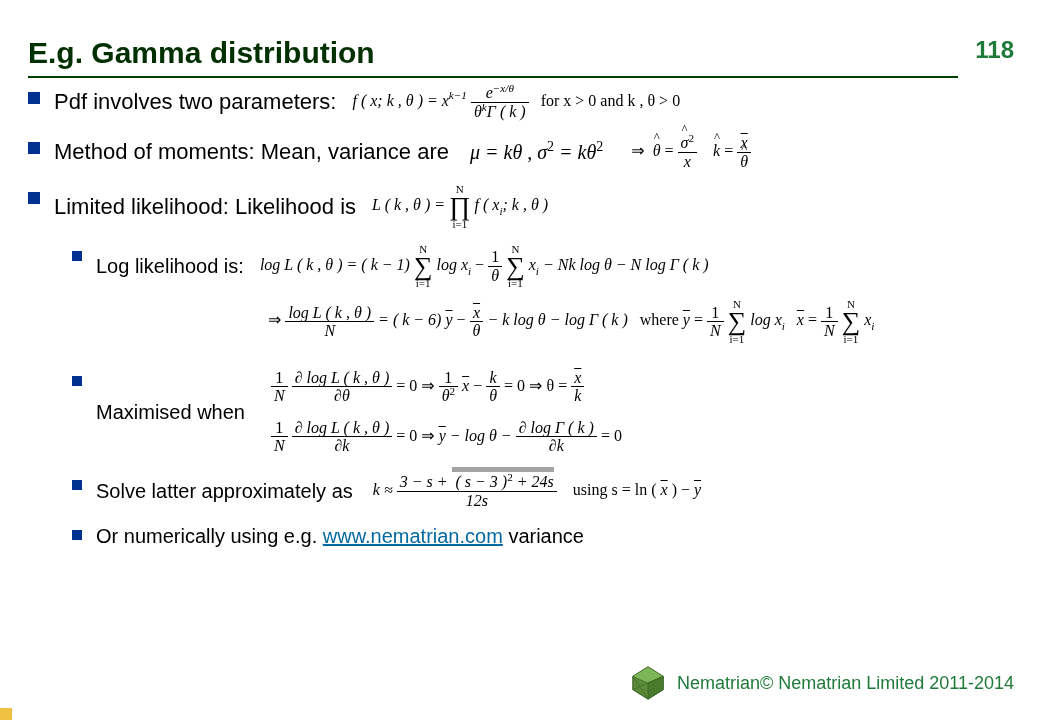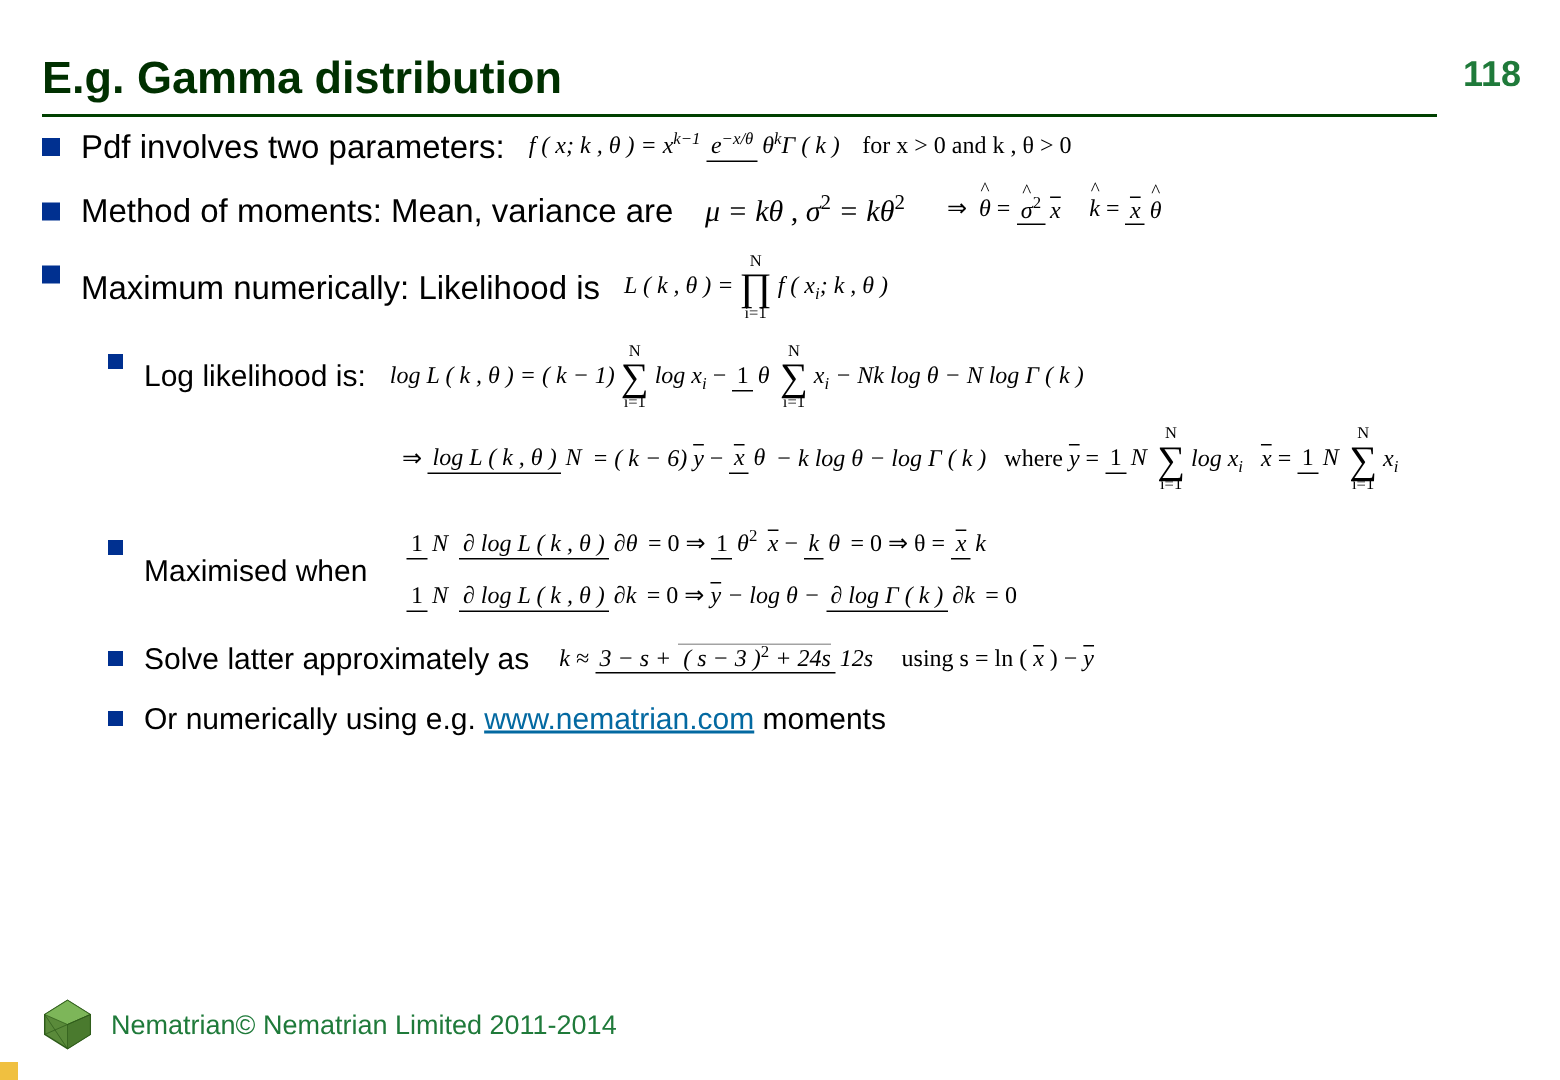--- a/index.html
+++ b/index.html
@@ -82,21 +82,21 @@
     font-family: "Times New Roman", Times, serif;
     font-size: 17px;
     margin-left: 10px;
     white-space: nowrap;
   }
   .formula.sm {
     font-size: 16px;
   }
   .frac {
     display: inline-flex;
-    flex-direction: row;
+    flex-direction: column;
     vertical-align: middle;
     text-align: center;
   }
   .frac > span {
     display: block;
     padding: 0 3px;
     line-height: 1.1;
   }
   .frac .num {
     border-bottom: 1px solid #000;
@@ -141,21 +141,21 @@
     color: #0369a1;
     text-decoration: underline;
   }
   .footer {
     position: absolute;
     left: 26px;
     right: 26px;
     bottom: 18px;
     display: flex;
     align-items: center;
-    justify-content: flex-start;
+    justify-content: flex-end;
     color: #1f7a3a;
     font-size: 18px;
   }
   .footer-left {
     display: flex;
     align-items: center;
     gap: 10px;
   }
   .logo {
     width: 38px;
@@ -226,21 +226,21 @@
             <span class="num"><span class="bar"><i>x</i></span></span>
             <span class="den"><span class="hat"><i>θ</i></span></span>
           </span>
         </span>
       </div>
     </div>
 
     <div class="row">
       <div class="bullet square"></div>
       <div class="text inline-math">
-        <span>Maximum numerically: Likelihood is</span>
+        <span>Limited likelihood: Likelihood is</span>
         <span class="formula sm">
           <i>L ( k , θ ) = </i>
           <span class="bigop">
             <span class="sup">N</span>
             <span class="op">∏</span>
             <span class="sub2">i=1</span>
           </span>
           <i> f ( x</i><sub><i>i</i></sub><i>; k , θ )</i>
         </span>
       </div>
@@ -368,33 +368,33 @@
     </div>
 
     <div class="row sub" style="margin-top:18px">
       <div class="bullet square"></div>
       <div class="text inline-math">
         <span>Solve latter approximately as</span>
         <span class="formula sm">
           &nbsp;<i>k ≈ </i>
           <span class="frac">
             <span class="num">
-              <i>3 − s + </i><span style="border-top:1px solid #a3a3a3;padding-top:1px">&nbsp;<i>( s − 3 )</i><sup>2</sup><i> + 24s</i></span>
+              <i>3 − s + </i><span style="border-top:5px solid #a3a3a3;padding-top:1px">&nbsp;<i>( s − 3 )</i><sup>2</sup><i> + 24s</i></span>
             </span>
             <span class="den"><i>12s</i></span>
           </span>
           &nbsp;&nbsp;&nbsp;<span>using   s = ln ( </span><span class="bar"><i>x</i></span><span> ) − </span><span class="bar"><i>y</i></span>
         </span>
       </div>
     </div>
 
     <div class="row sub">
       <div class="bullet square"></div>
       <div class="text">
-        <span>Or numerically using e.g. </span><span class="link">www.nematrian.com</span><span> moments</span>
+        <span>Or numerically using e.g. </span><span class="link">www.nematrian.com</span><span> variance</span>
       </div>
     </div>
 
   </div>
 
   <div class="footer">
     <div class="footer-left">
       <svg class="logo" viewBox="0 0 40 40">
         <polygon points="20,3 36,13 36,27 20,37 4,27 4,13" fill="#5a8a3a" stroke="#2d5a1a" stroke-width="1"></polygon>
         <polygon points="20,3 36,13 20,20 4,13" fill="#7db659" stroke="#2d5a1a" stroke-width="0.5"></polygon>

